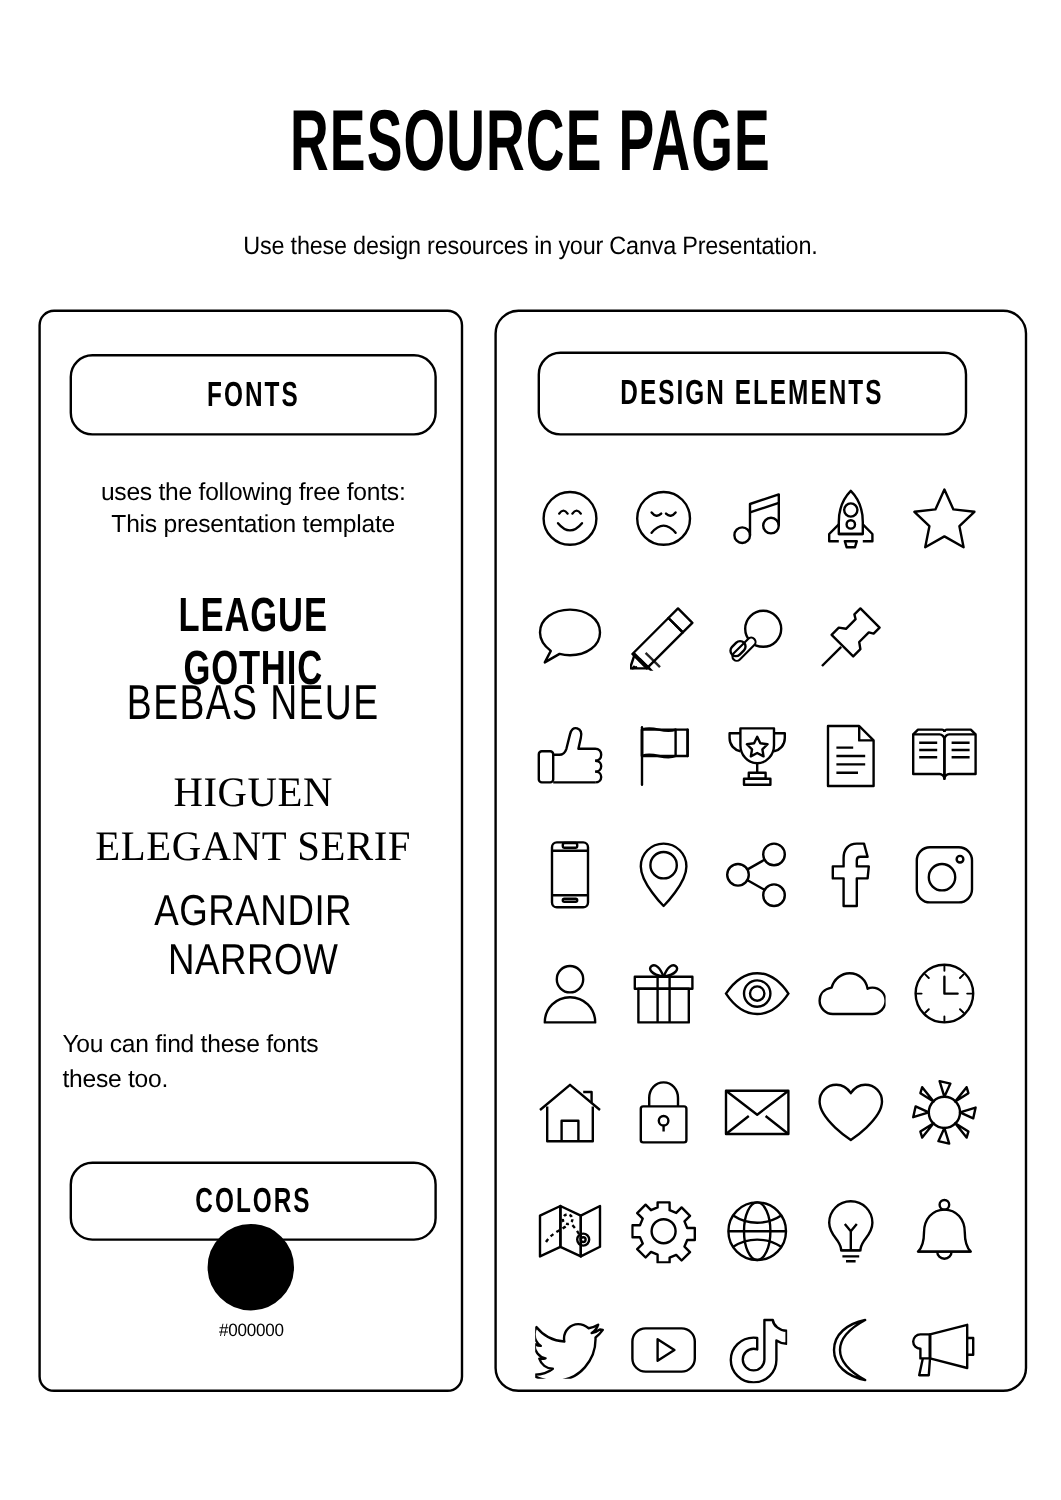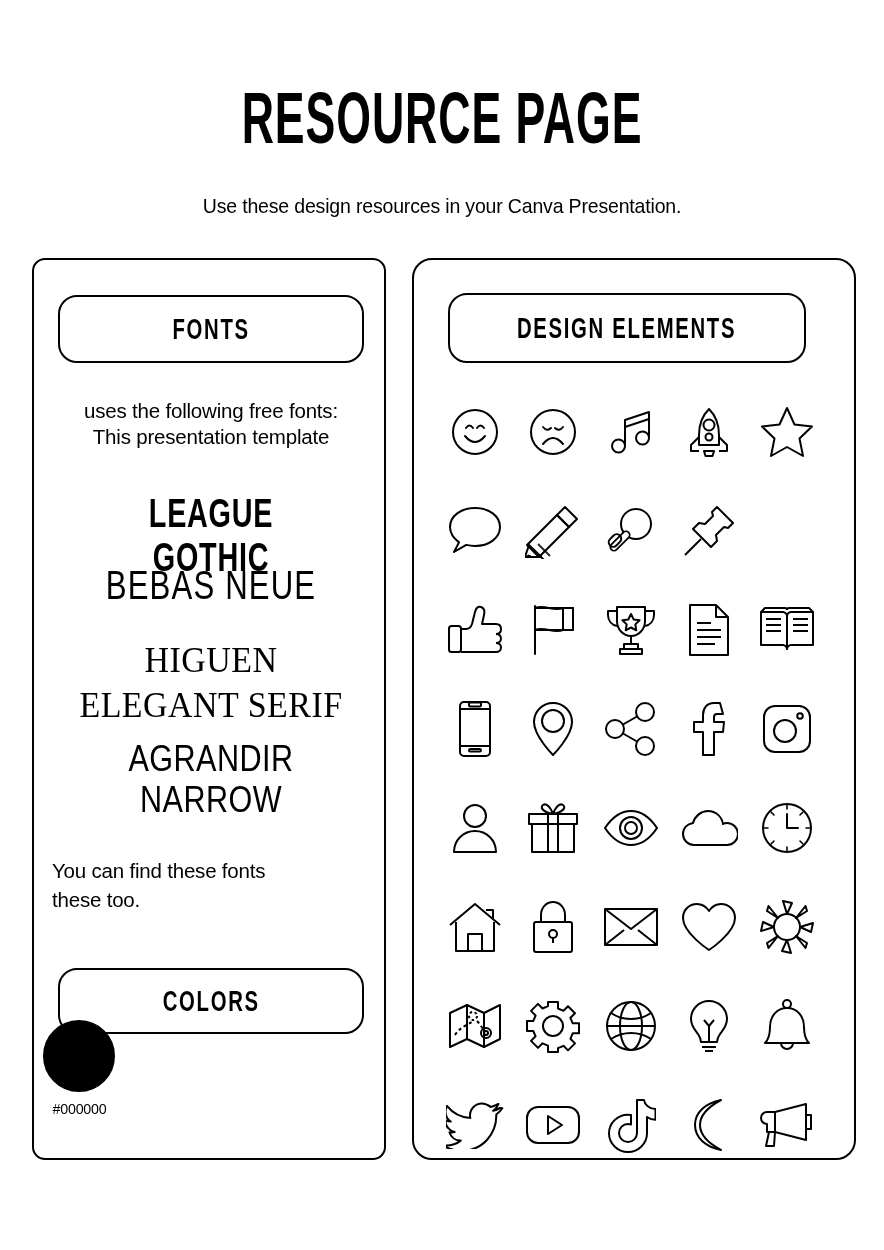--- a/index.html
+++ b/index.html
@@ -141,20 +141,21 @@
     font-size: 20.5px;
     line-height: 29px;
     letter-spacing: -0.2px;
   }
 
   
   #swatches {
     position: absolute;
     left: 0; top: 760px; width: 350px;
     display: flex;
+    justify-content: center;
     gap: 18px;
   }
   .swatch { width: 90px; text-align: center; }
   .chip { width: 72px; height: 72px; border-radius: 50%; margin: 0 auto 8px; box-sizing: border-box; }
   .chip.black { background: #000000; border: 2px solid #000000; }
   .chip.white { background: #ffffff; border: 4px solid #000000; width: 70px; height: 70px; }
   .chip-label {
     font-size: 15px;
     letter-spacing: -0.2px;
     transform: scaleX(0.95);

